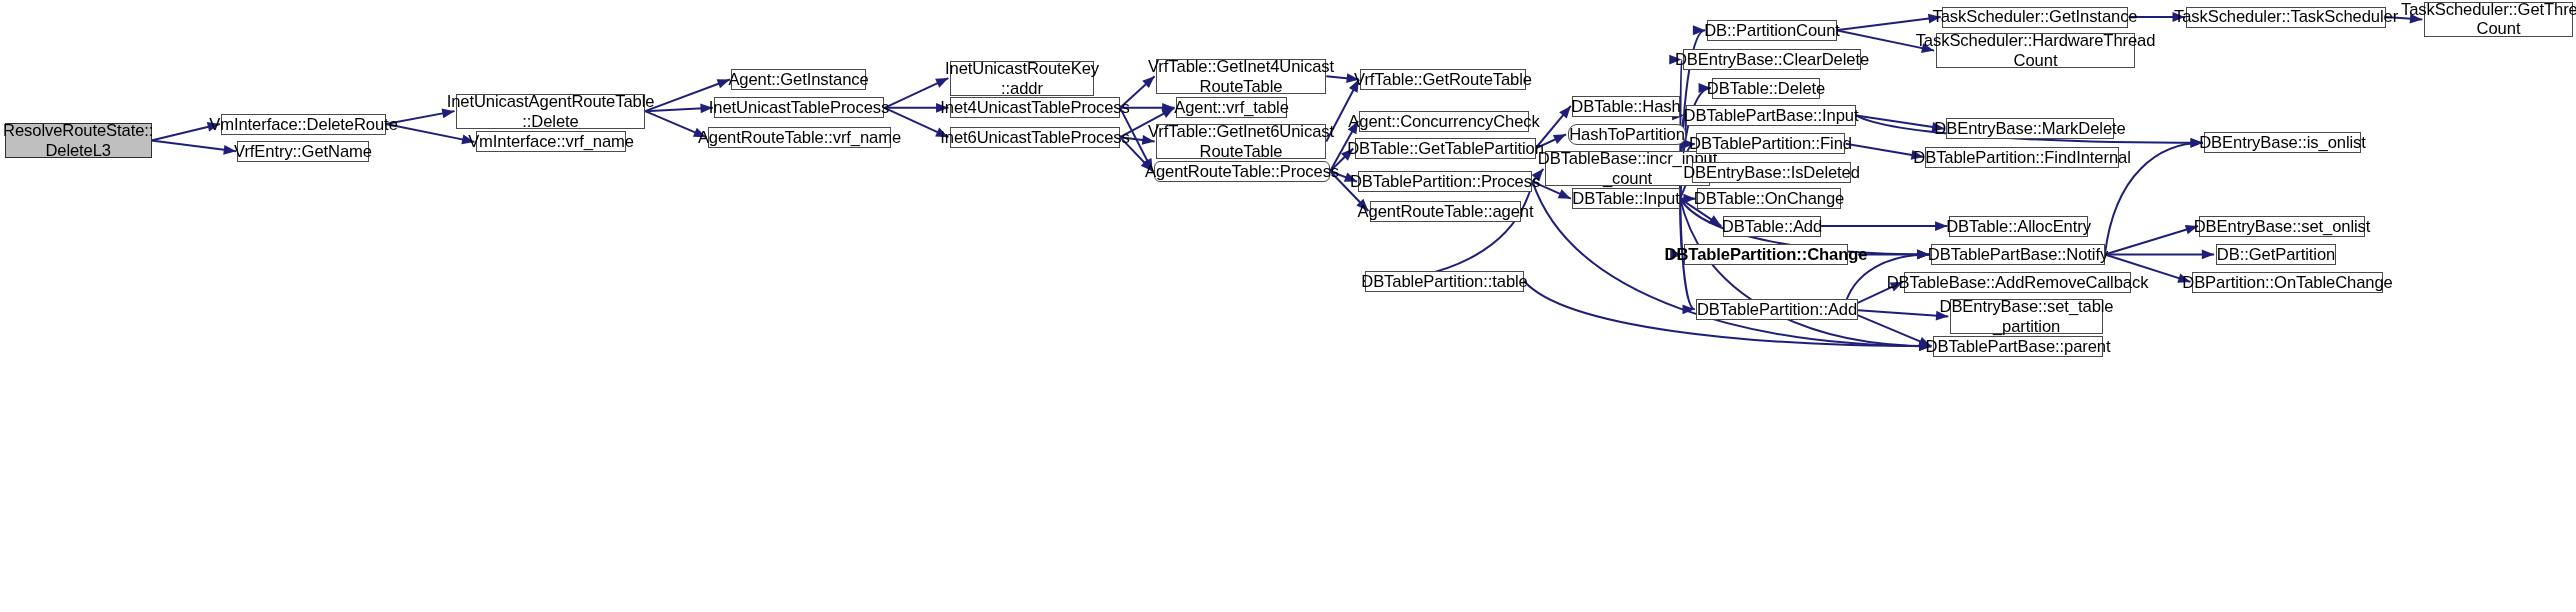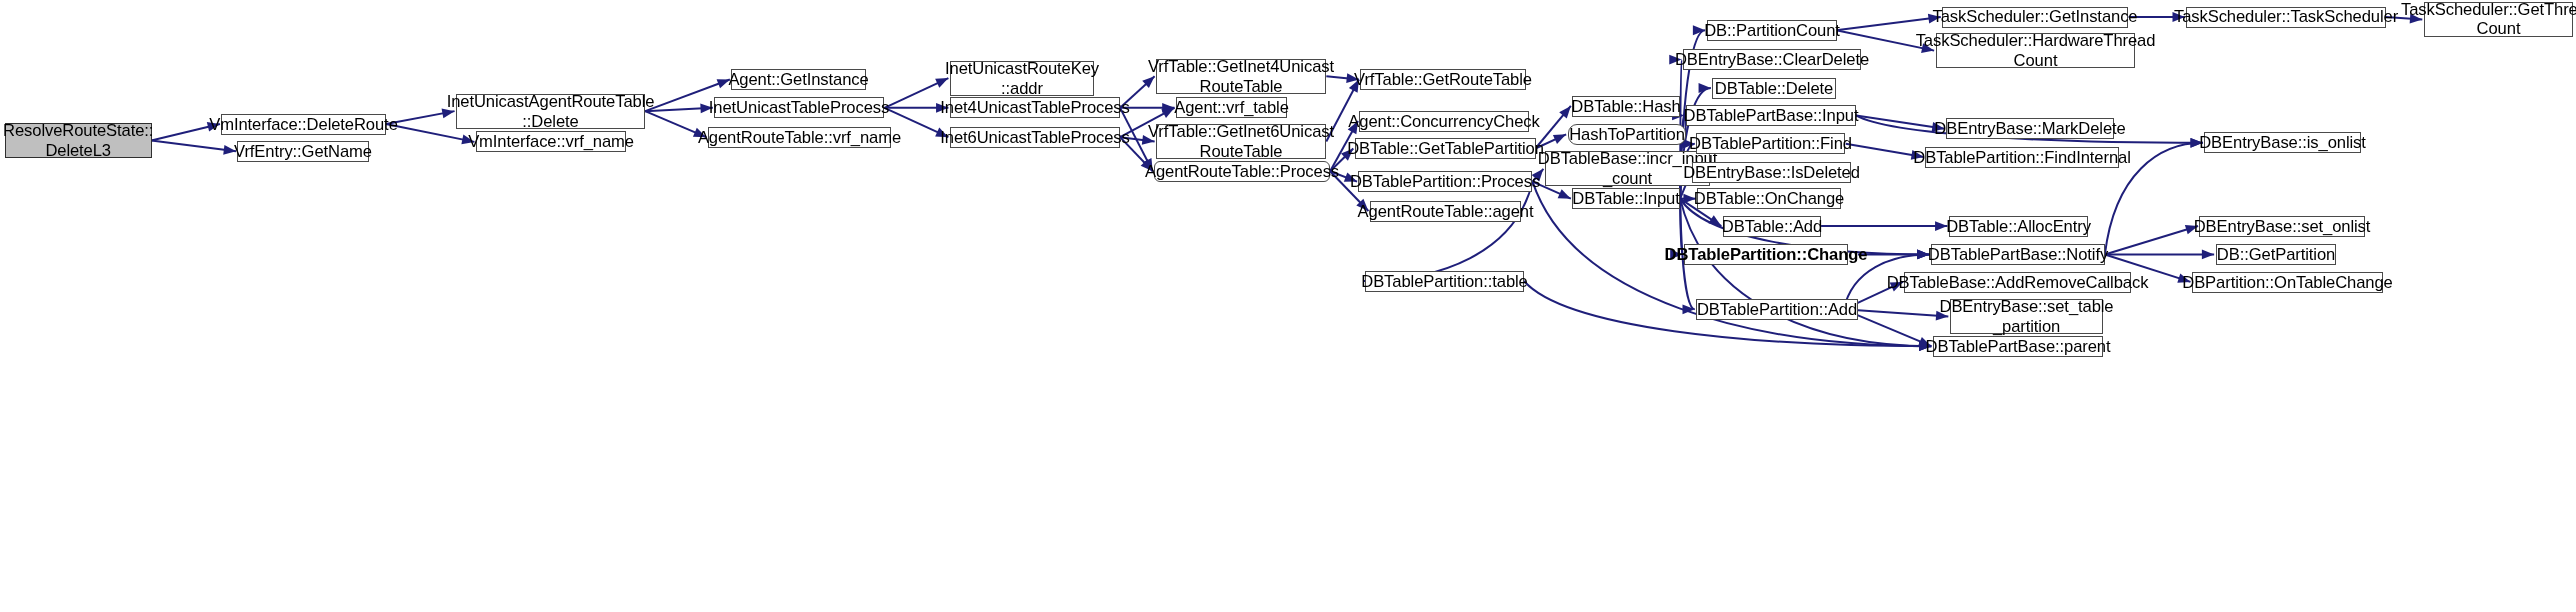--- a/index.html
+++ b/index.html
@@ -206,21 +206,21 @@
       <div class="node" style="left: 1358px; top: 171px; width: 174px; height: 21px;">DBTablePartition::Process</div>
       <div class="node" style="left: 1370px; top: 201px; width: 151px; height: 21px;">AgentRouteTable::agent</div>
       <div class="node" style="left: 1365px; top: 271px; width: 159px; height: 21px;">DBTablePartition::table</div>
       <div class="node" style="left: 1572px; top: 96px; width: 108px; height: 21px;">DBTable::Hash</div>
       <div class="node" style="left: 1568px; top: 124px; width: 118px; height: 21px; border-radius: 9px;">HashToPartition</div>
       <div class="node" style="left: 1545px; top: 151px; width: 165px; height: 35px;">DBTableBase::incr_input
 _count</div>
       <div class="node" style="left: 1572px; top: 188px; width: 108px; height: 21px;">DBTable::Input</div>
       <div class="node" style="left: 1707px; top: 20px; width: 130px; height: 21px;">DB::PartitionCount</div>
       <div class="node" style="left: 1683px; top: 49px; width: 178px; height: 21px;">DBEntryBase::ClearDelete</div>
-      <div class="node" style="left: 1712px; top: 78px; width: 124px; height: 21px;">DBTable::Delete</div>
+      <div class="node" style="left: 1712px; top: 78px; width: 108px; height: 21px;">DBTable::Delete</div>
       <div class="node" style="left: 1686px; top: 105px; width: 170px; height: 21px;">DBTablePartBase::Input</div>
       <div class="node" style="left: 1696px; top: 133px; width: 149px; height: 21px;">DBTablePartition::Find</div>
       <div class="node" style="left: 1692px; top: 162px; width: 159px; height: 21px;">DBEntryBase::IsDeleted</div>
       <div class="node" style="left: 1697px; top: 188px; width: 144px; height: 21px;">DBTable::OnChange</div>
       <div class="node" style="left: 1723px; top: 216px; width: 98px; height: 21px;">DBTable::Add</div>
       <div class="node" style="left: 1684px; top: 244px; width: 164px; height: 21px; font-weight: bold;">DBTablePartition::Change</div>
       <div class="node" style="left: 1696px; top: 299px; width: 162px; height: 21px;">DBTablePartition::Add</div>
       <div class="node" style="left: 1942px; top: 6.6px; width: 186px; height: 21px;">TaskScheduler::GetInstance</div>
       <div class="node" style="left: 1936px; top: 33px; width: 199px; height: 35px;">TaskScheduler::HardwareThread
 Count</div>

